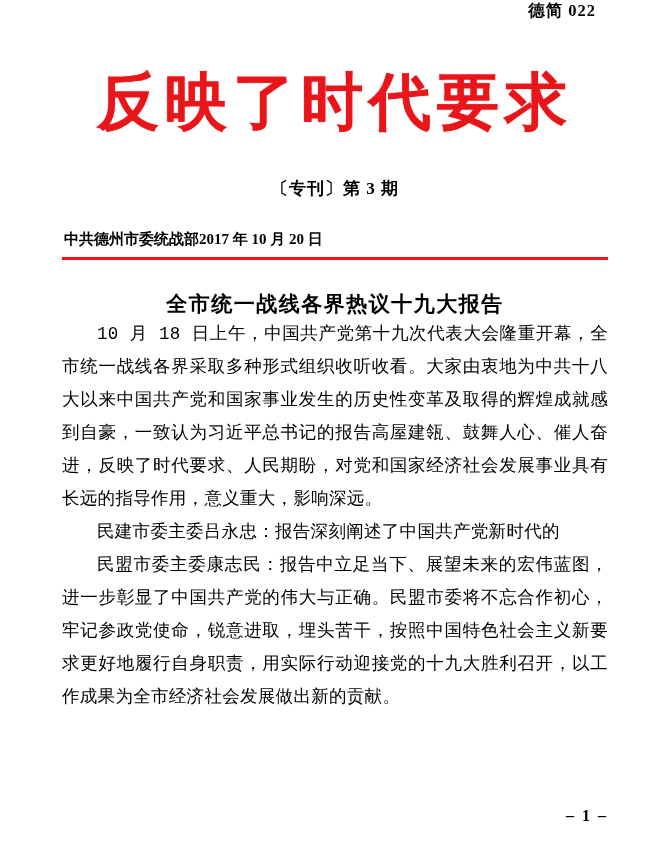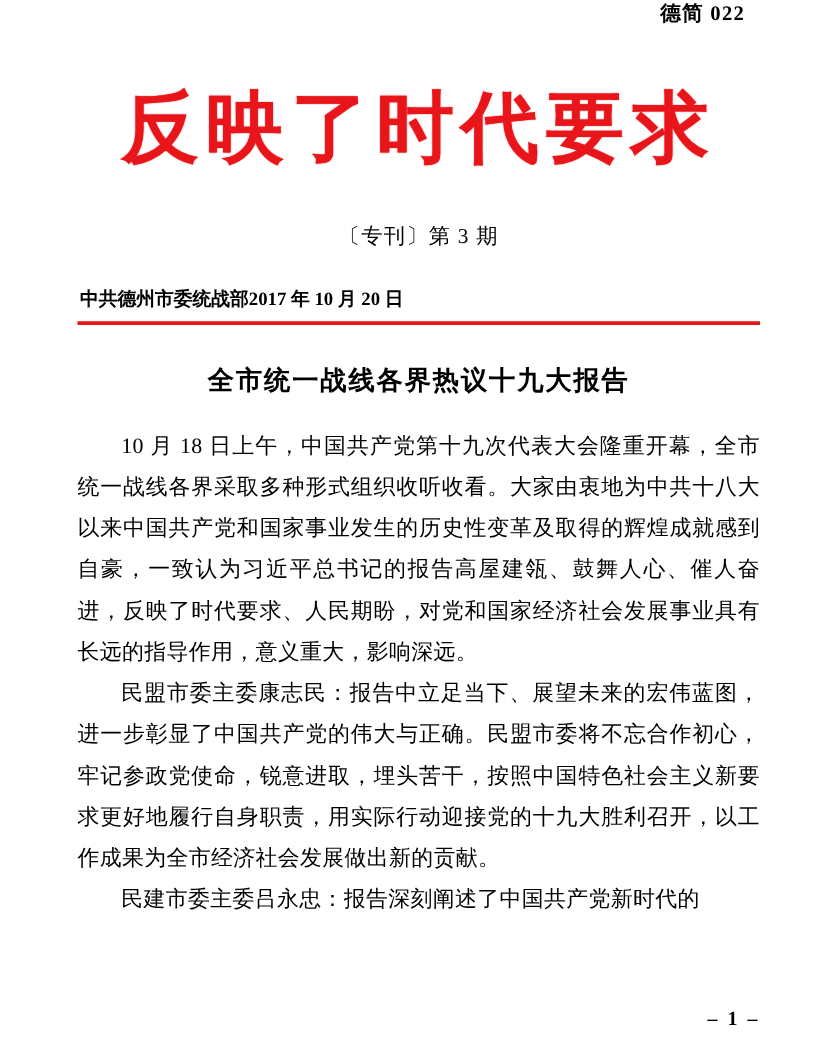--- a/index.html
+++ b/index.html
@@ -41,21 +41,21 @@
     font-weight: 700;
     letter-spacing: 6px;
     margin-top: 44px;
     line-height: 1.15;
     font-family: "DejaVu Serif", "Liberation Serif", serif;
     text-shadow: 0 0 1px #e8161b;
   }
   .issue-line {
     text-align: center;
     font-size: 17px;
-    font-weight: 400;
+    font-weight: 700;
     margin-top: 40px;
     letter-spacing: 1px;
   }
   .meta-row {
     display: flex;
     justify-content: flex-start;
     align-items: flex-end;
     font-size: 15px;
     font-weight: 700;
     margin-top: 30px;
@@ -69,27 +69,26 @@
   }
   .article-title {
     text-align: center;
     font-size: 21px;
     font-weight: 700;
     letter-spacing: 1.5px;
     margin-top: 30px;
     font-family: "DejaVu Serif", "Liberation Serif", serif;
   }
   .body-text {
-    margin-top: 22px;
     font-size: 17.5px;
     line-height: 33px;
     text-align: justify;
     text-justify: inter-ideograph;
     letter-spacing: 0.3px;
-    font-family: Liberation Serif, serif;
+    font-family: Liberation Mono, monospace;
   }
   .body-text p {
     margin: 0;
     text-indent: 2em;
   }
   .page-number {
     position: absolute;
     bottom: 26px;
     right: 62px;
     font-size: 16px;
@@ -111,19 +110,19 @@
   <div class="meta-row">
     <span>中共德州市委统战部</span>
     <span>2017 年 10 月 20 日</span>
   </div>
   <div class="red-rule"></div>
 
   <div class="article-title">全市统一战线各界热议十九大报告</div>
 
   <div class="body-text">
     <p>10 月 18 日上午，中国共产党第十九次代表大会隆重开幕，全市统一战线各界采取多种形式组织收听收看。大家由衷地为中共十八大以来中国共产党和国家事业发生的历史性变革及取得的辉煌成就感到自豪，一致认为习近平总书记的报告高屋建瓴、鼓舞人心、催人奋进，反映了时代要求、人民期盼，对党和国家经济社会发展事业具有长远的指导作用，意义重大，影响深远。</p>
+    <p>民建市委主委吕永忠：报告深刻阐述了中国共产党新时代的</p>
     <p>民盟市委主委康志民：报告中立足当下、展望未来的宏伟蓝图，进一步彰显了中国共产党的伟大与正确。民盟市委将不忘合作初心，牢记参政党使命，锐意进取，埋头苦干，按照中国特色社会主义新要求更好地履行自身职责，用实际行动迎接党的十九大胜利召开，以工作成果为全市经济社会发展做出新的贡献。</p>
-    <p>民建市委主委吕永忠：报告深刻阐述了中国共产党新时代的</p>
   </div>
 
   <div class="page-number">– 1 –</div>
 
 </div>
 
 </body></html>

